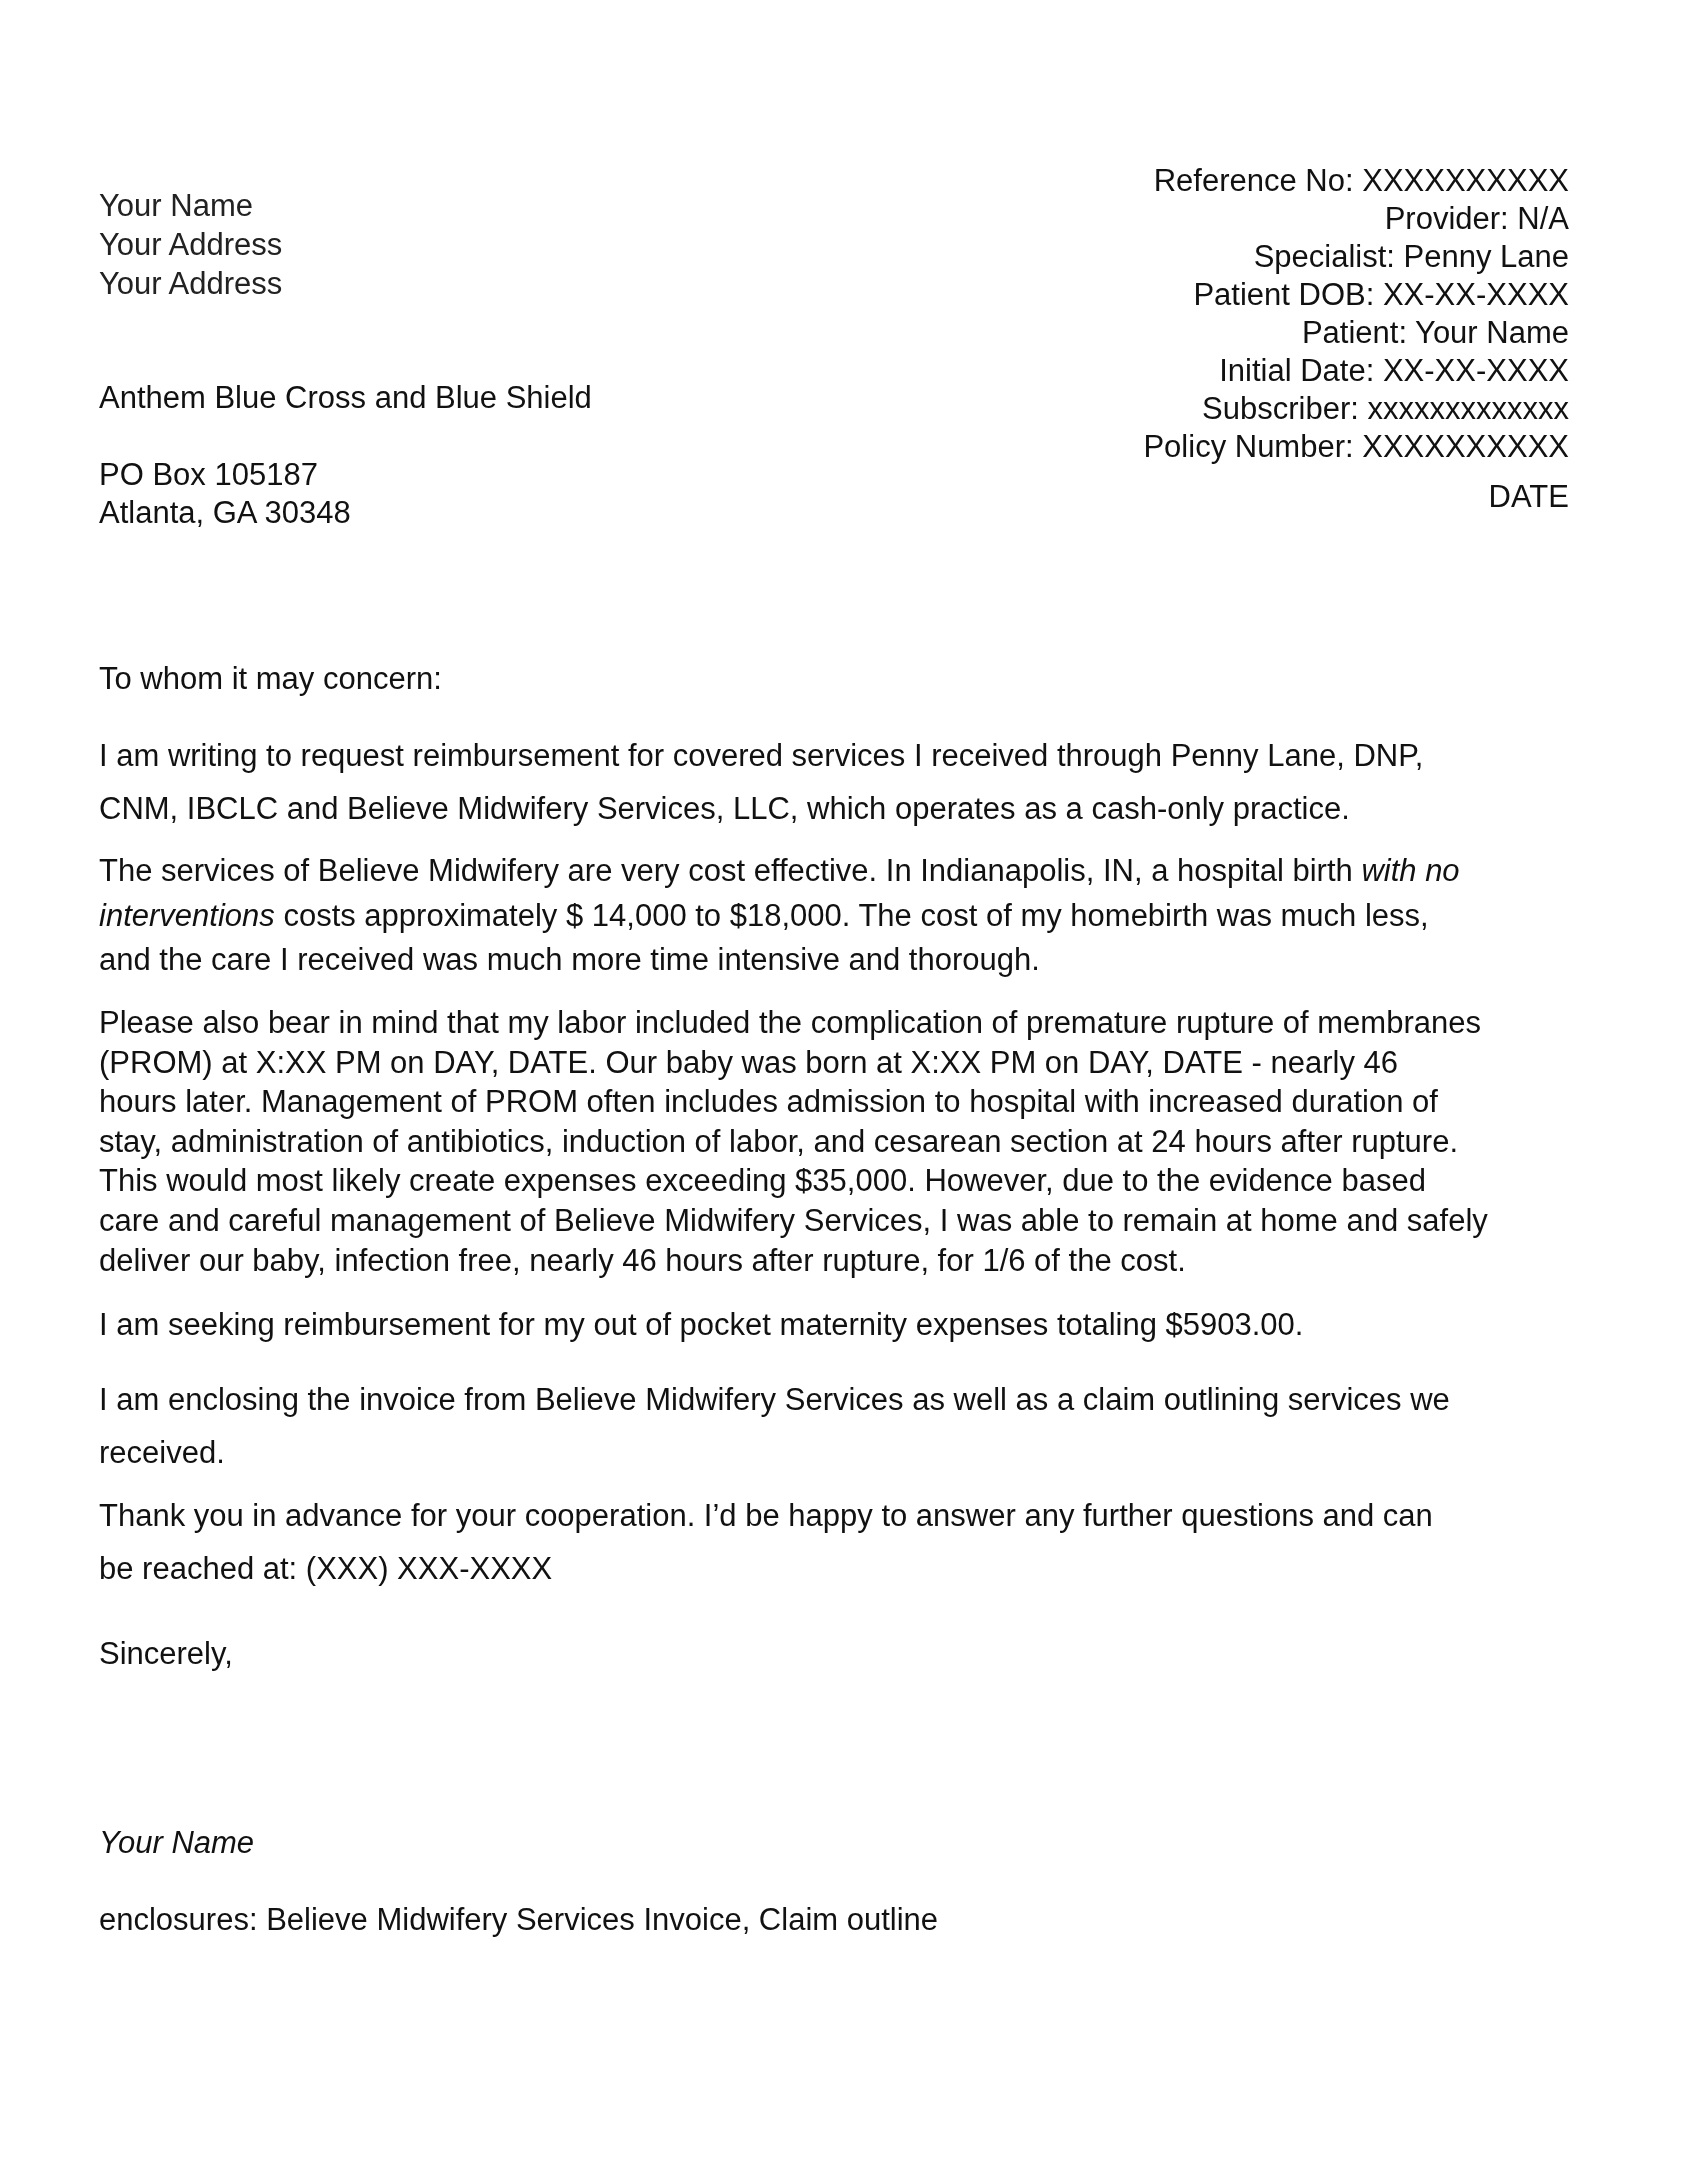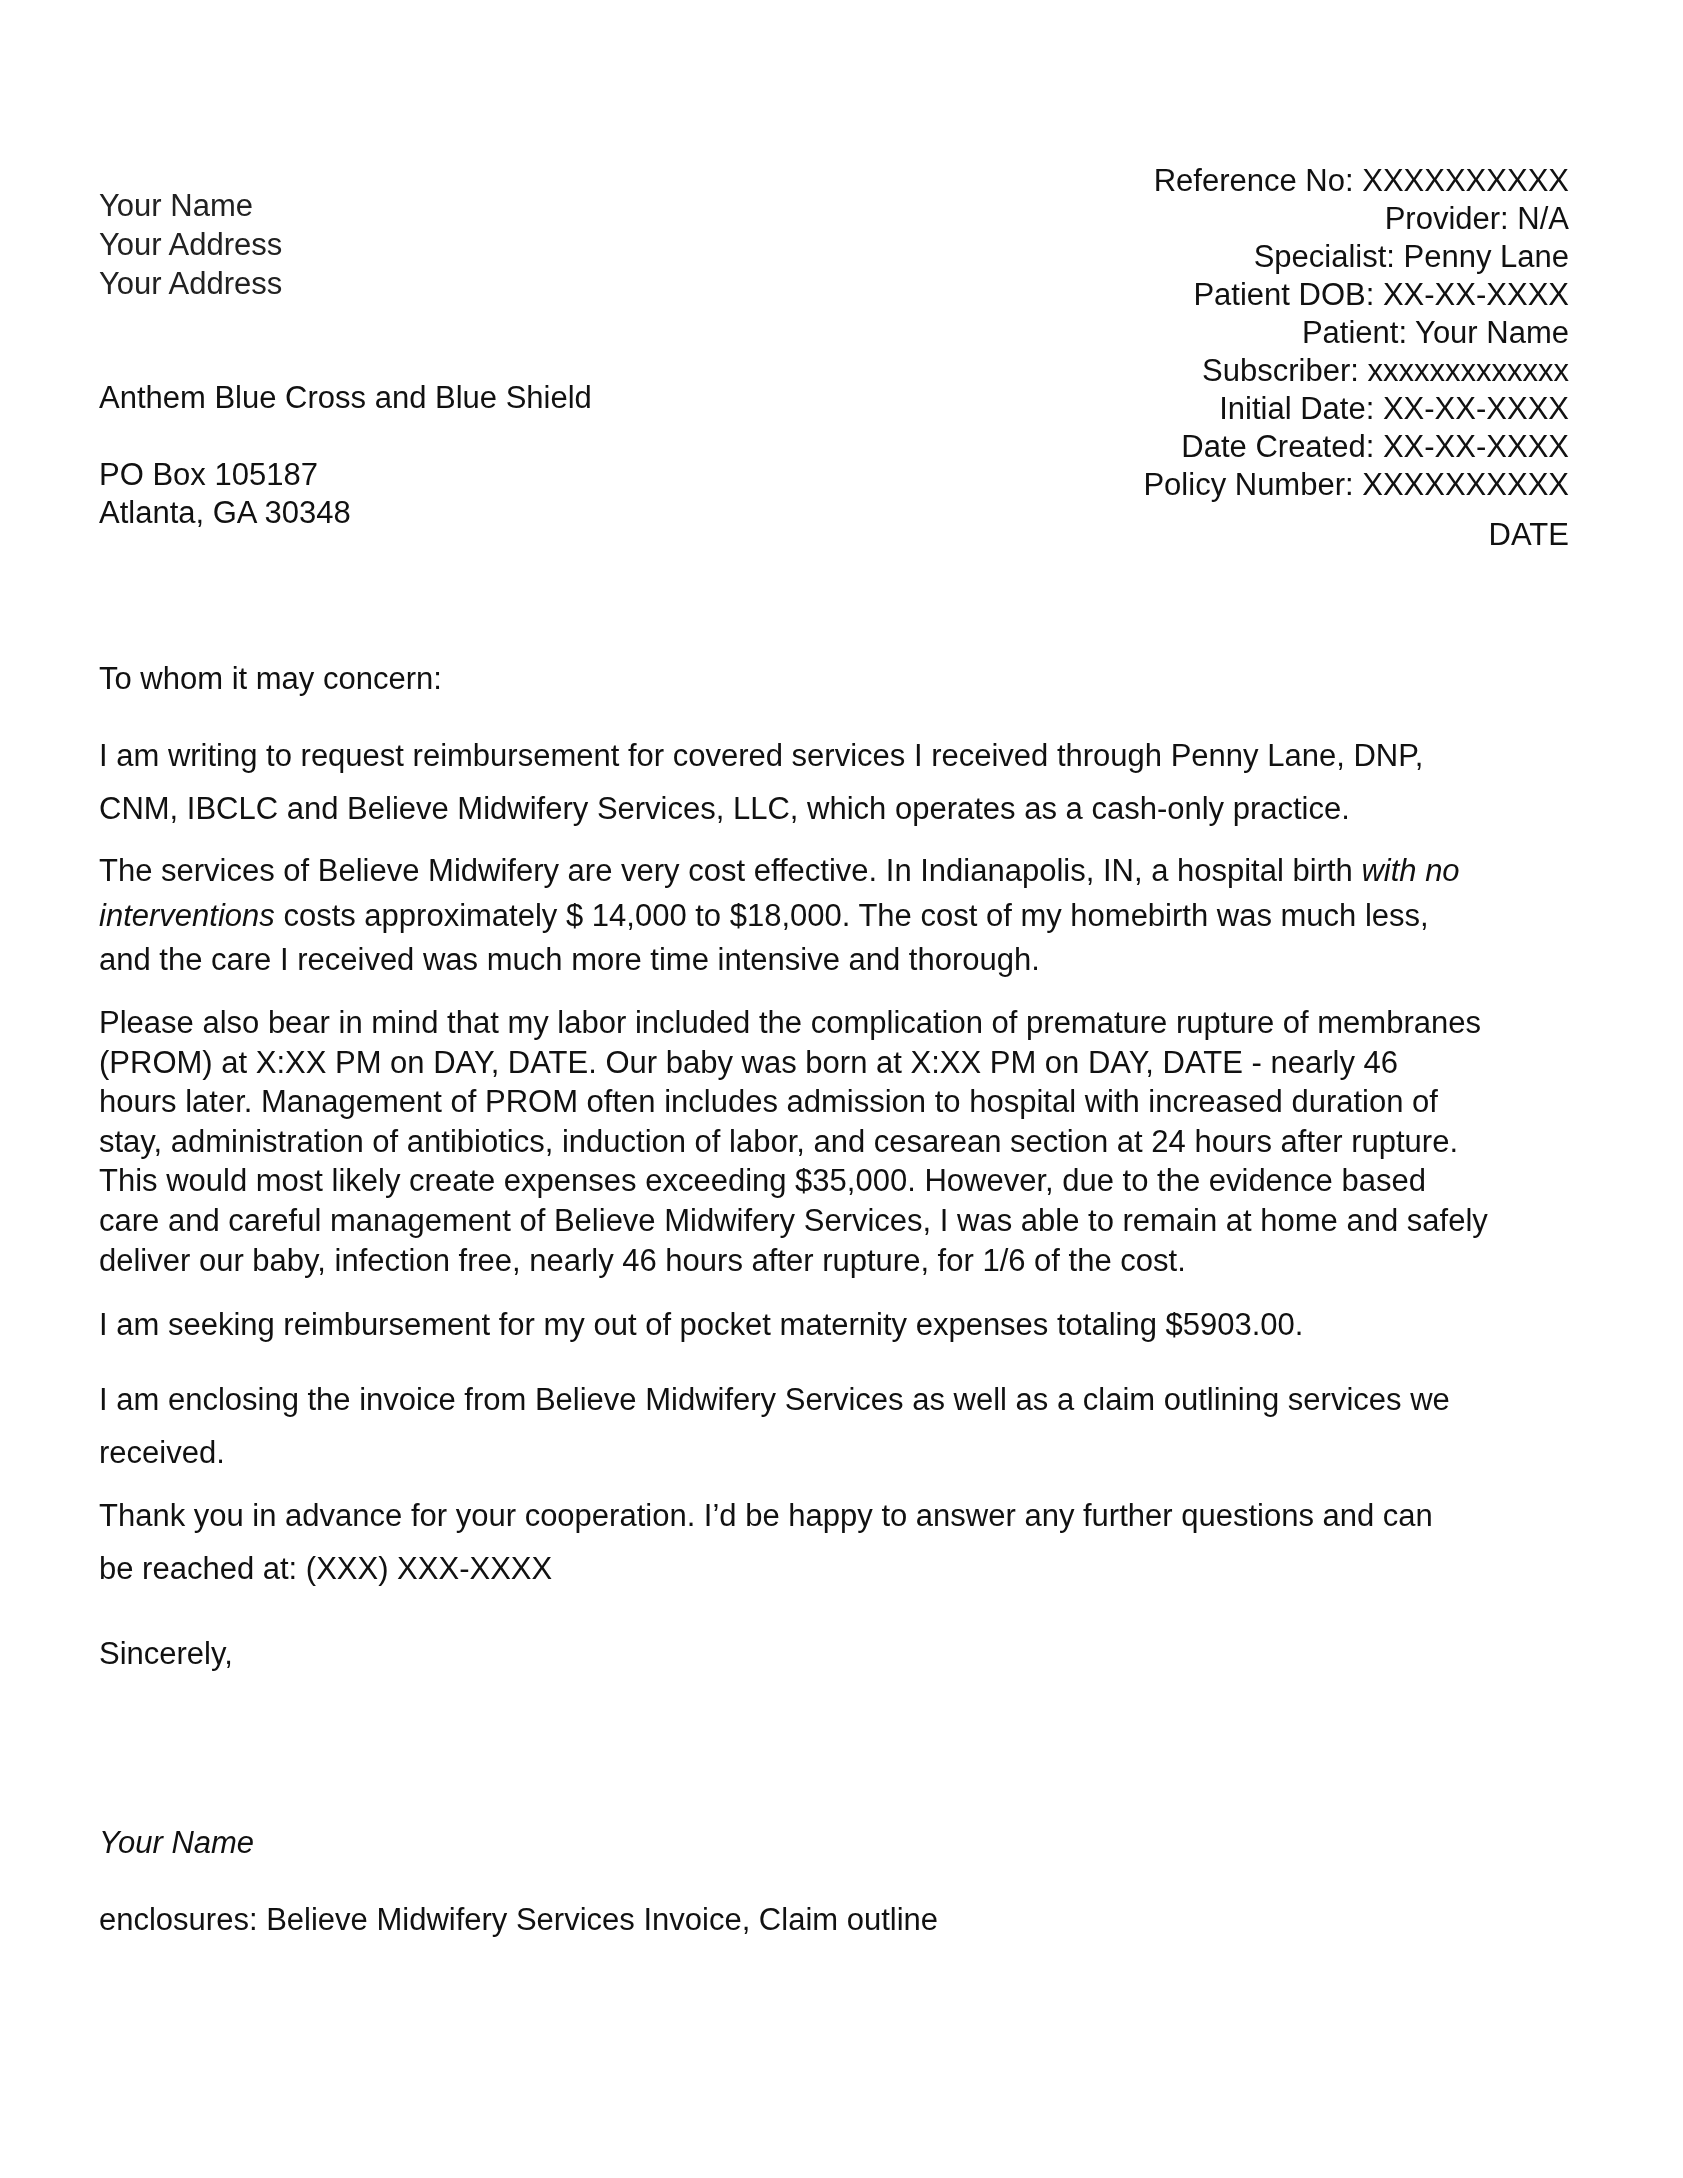--- a/index.html
+++ b/index.html
@@ -25,23 +25,22 @@
 <div class="t left" style="top:358px">Anthem Blue Cross and Blue Shield</div>
 <div class="t left" style="top:435px">PO Box 105187</div>
 <div class="t left" style="top:473px">Atlanta, GA 30348</div>
 
 <div class="right-col">
   <div class="row">Reference No: XXXXXXXXXX</div>
   <div class="row">Provider: N/A</div>
   <div class="row">Specialist: Penny Lane</div>
   <div class="row">Patient DOB: XX-XX-XXXX</div>
   <div class="row">Patient: Your Name</div>
+  <div class="row">Initial Date: XX-XX-XXXX</div>
   <div class="row">Subscriber: xxxxxxxxxxxxx</div>
-  <div class="row">Initial Date: XX-XX-XXXX</div>
-  <div class="row">Date Created: XX-XX-XXXX</div>
   <div class="row">Policy Number: XXXXXXXXXX</div>
   <div class="row date">DATE</div>
 </div>
 
 <div class="t left" style="top:639px">To whom it may concern:</div>
 
 <div class="para" style="top:738px">
   <div class="ln" style="top:0px">I am writing to request reimbursement for covered services I received through Penny Lane, DNP,</div>
   <div class="ln" style="top:53px">CNM, IBCLC and Believe Midwifery Services, LLC, which operates as a cash-only practice.</div>
 </div>

